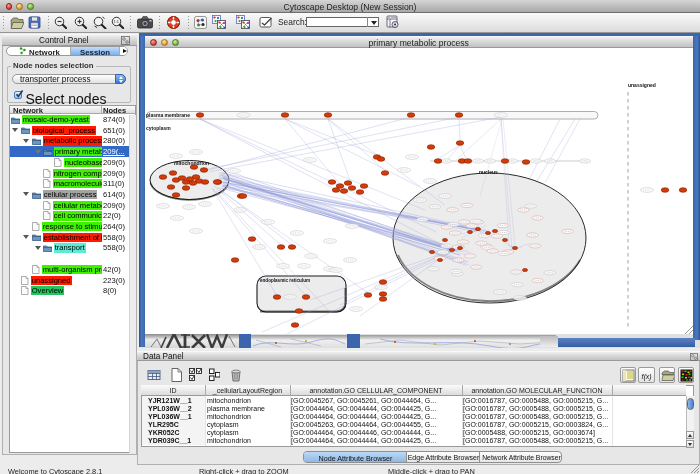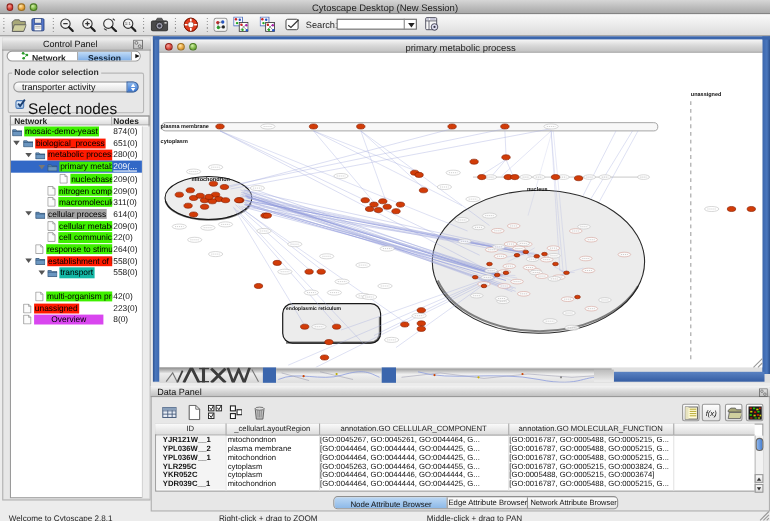--- a/index.html
+++ b/index.html
@@ -130,28 +130,28 @@
   <div style="position:absolute;left:63px;top:0.6px;width:50px;text-align:center;font-size:7.8px;font-weight:bold;color:#123;">Session</div>
 </div>
 <svg style="position:absolute;left:19px;top:47px" width="8" height="8" viewBox="0 0 16 16">
       <circle cx="4" cy="3" r="2.4" fill="#2a9a2a"></circle>
       <circle cx="11" cy="6" r="2.4" fill="#2a9a2a"></circle>
       <circle cx="5" cy="12" r="2.4" fill="#2a9a2a"></circle>
       <path d="M4 3 L11 6 L5 12" stroke="#2a9a2a" stroke-width="1.2" fill="none"></path>
     </svg>
 
 <div style="position:absolute;left:7px;top:66px;width:124px;height:37px;border:1px solid #b8b8b8;border-radius:2px;"></div>
-<div style="position:absolute;left:11px;top:61px;background:#e7e7e7;padding:0 2px;font-size:7.8px;font-weight:bold;color:#333;">Node color selection</div>
+<div style="position:absolute;left:11px;top:61px;background:#e7e7e7;padding:0 2px;font-size:7.8px;font-weight:bold;color:#333;">Node nodes selection</div>
 
 <div style="position:absolute;left:12px;top:73.5px;width:114px;height:10px;background:linear-gradient(#ffffff,#e2e2e2);border:1px solid #9a9a9a;border-radius:5px;"></div>
 <div style="position:absolute;left:115px;top:73.5px;width:11px;height:10px;background:linear-gradient(#8cb8ee,#3a78d4);border:1px solid #3766ab;border-radius:0 5px 5px 0;">
  <div style="position:absolute;left:2.6px;top:1.6px;width:0;height:0;border-left:2.6px solid transparent;border-right:2.6px solid transparent;border-bottom:3px solid #fff;"></div>
  <div style="position:absolute;left:2.6px;top:5.6px;width:0;height:0;border-left:2.6px solid transparent;border-right:2.6px solid transparent;border-top:3px solid #fff;"></div>
 </div>
-<div style="position:absolute;left:20px;top:74.6px;font-size:8.2px;color:#111;">transporter activity</div>
+<div style="position:absolute;left:20px;top:74.6px;font-size:8.2px;color:#111;">transporter process</div>
 
 <div style="position:absolute;left:13.5px;top:90.5px;width:8.6px;height:8.6px;background:linear-gradient(#e8f1fb,#9cc2ec);border:1px solid #4a7ab8;border-radius:2px;"></div>
 <svg style="position:absolute;left:13.8px;top:89.2px" width="10" height="10" viewBox="0 0 10 10">
       <path d="M2.5 5.2 L4.3 7.4 L8.6 1.6" stroke="#1c3f70" stroke-width="1.7" fill="none"></path>
     </svg>
 <div style="position:absolute;left:25.5px;top:90.8px;font-size:14px;color:#111;">Select nodes</div>
 
 <div style="position:absolute;left:9px;top:105px;width:126.5px;height:348px;background:#fff;border:1px solid #9a9a9a;"></div>
 <div style="position:absolute;left:9px;top:105px;width:126.5px;height:9.4px;background:linear-gradient(#fbfbfb,#dddddd);border:1px solid #9a9a9a;border-bottom:1px solid #a8a8a8;"></div>
 <div style="position:absolute;left:13px;top:106px;font-size:7.6px;font-weight:bold;color:#222;">Network</div>
@@ -260,21 +260,21 @@
         </svg>
         <div style="position:absolute;left:32.9px;top:0.8px;height:9.2px;max-width:59.5px;overflow:hidden;background:#ff1a00;color:#000;font-size:7.6px;line-height:9.2px;padding:0 1px;white-space:nowrap;">establishment of lo</div>
         <div style="position:absolute;left:93.2px;top:0.8px;width:26px;font-size:7.6px;line-height:9.2px;color:#111;white-space:nowrap;">558(0)</div>
       </div>
       <div style="position:absolute;left:0px;top:128.4px;width:126px;height:10.7px;">
         <div style="position:absolute;left:24.9px;top:3.2px;width:0;height:0;border-left:3.2px solid transparent;border-right:3.2px solid transparent;border-top:4.2px solid #555;"></div>
         <svg style="position:absolute;left:32.9px;top:1.4px" width="9.5" height="8" viewBox="0 0 19 16">
           <path d="M1 4 h6 l2 2 h9 v9 h-17 z" fill="#6b96c0" stroke="#2d4f74" stroke-width="1.4"></path>
           <path d="M1 7 h17" stroke="#2d4f74" stroke-width="1.2"></path>
         </svg>
-        <div style="position:absolute;left:43.9px;top:0.8px;height:9.2px;max-width:48.5px;overflow:hidden;background:#14b8a6;color:#000;font-size:7.6px;line-height:9.2px;padding:0 1px;white-space:nowrap;">transport</div>
+        <div style="position:absolute;left:43.9px;top:0.8px;height:9.2px;max-width:48.5px;overflow:hidden;background:#5eead4;color:#000;font-size:7.6px;line-height:9.2px;padding:0 1px;white-space:nowrap;">transport</div>
         <div style="position:absolute;left:93.2px;top:0.8px;width:26px;font-size:7.6px;line-height:9.2px;color:#111;white-space:nowrap;">558(0)</div>
       </div>
       <div style="position:absolute;left:0px;top:149.8px;width:126px;height:10.7px;">
         <svg style="position:absolute;left:22.4px;top:0.9px" width="7.5" height="9" viewBox="0 0 15 18">
           <path d="M1 1 h9 l4 4 v12 h-13 z" fill="#fcfcfc" stroke="#8a8a8a" stroke-width="1.4"></path>
           <path d="M10 1 v4 h4" fill="none" stroke="#8a8a8a" stroke-width="1.2"></path>
         </svg>
         <div style="position:absolute;left:31.9px;top:0.8px;height:9.2px;max-width:60.5px;overflow:hidden;background:#3ff000;color:#000;font-size:7.6px;line-height:9.2px;padding:0 1px;white-space:nowrap;">multi-organism pro</div>
         <div style="position:absolute;left:93.2px;top:0.8px;width:26px;font-size:7.6px;line-height:9.2px;color:#111;white-space:nowrap;">42(0)</div>
       </div>
@@ -284,21 +284,21 @@
           <path d="M10 1 v4 h4" fill="none" stroke="#8a8a8a" stroke-width="1.2"></path>
         </svg>
         <div style="position:absolute;left:20.9px;top:0.8px;height:9.2px;max-width:71.5px;overflow:hidden;background:#ff1a00;color:#000;font-size:7.6px;line-height:9.2px;padding:0 1px;white-space:nowrap;">unassigned</div>
         <div style="position:absolute;left:93.2px;top:0.8px;width:26px;font-size:7.6px;line-height:9.2px;color:#111;white-space:nowrap;">223(0)</div>
       </div>
       <div style="position:absolute;left:0px;top:171.2px;width:126px;height:10.7px;">
         <svg style="position:absolute;left:11.4px;top:0.9px" width="7.5" height="9" viewBox="0 0 15 18">
           <path d="M1 1 h9 l4 4 v12 h-13 z" fill="#fcfcfc" stroke="#8a8a8a" stroke-width="1.4"></path>
           <path d="M10 1 v4 h4" fill="none" stroke="#8a8a8a" stroke-width="1.2"></path>
         </svg>
-        <div style="position:absolute;left:20.9px;top:0.8px;height:9.2px;max-width:71.5px;overflow:hidden;background:#d946ef;color:#000;font-size:7.6px;line-height:9.2px;padding:0 16px;white-space:nowrap;">Overview</div>
+        <div style="position:absolute;left:20.9px;top:0.8px;height:9.2px;max-width:71.5px;overflow:hidden;background:#22c55e;color:#000;font-size:7.6px;line-height:9.2px;padding:0 1px;white-space:nowrap;">Overview</div>
         <div style="position:absolute;left:93.2px;top:0.8px;width:26px;font-size:7.6px;line-height:9.2px;color:#111;white-space:nowrap;">8(0)</div>
       </div>
     </div>
 
 <div style="position:absolute;left:138.5px;top:33px;width:561.5px;height:315px;background:#e0e0e0;"></div>
 <div style="position:absolute;left:138.5px;top:33px;width:6px;height:314px;background:linear-gradient(90deg,#2c518f,#4a77bd 40%,#3b66ad);"></div>
 <div style="position:absolute;left:693px;top:33px;width:7px;height:307px;background:linear-gradient(90deg,#3b66ad,#4a77bd 60%,#2c518f);"></div>
 <div style="position:absolute;left:138.5px;top:33px;width:561.5px;height:2.5px;background:#3b66ad;"></div>
 <div class="hdr" style="position:absolute;left:144.5px;top:35.5px;width:548.5px;height:12.5px;"></div>
 <div style="position:absolute;left:144.5px;top:37.8px;width:548.5px;text-align:center;font-size:8.6px;color:#222;">primary metabolic process</div>

